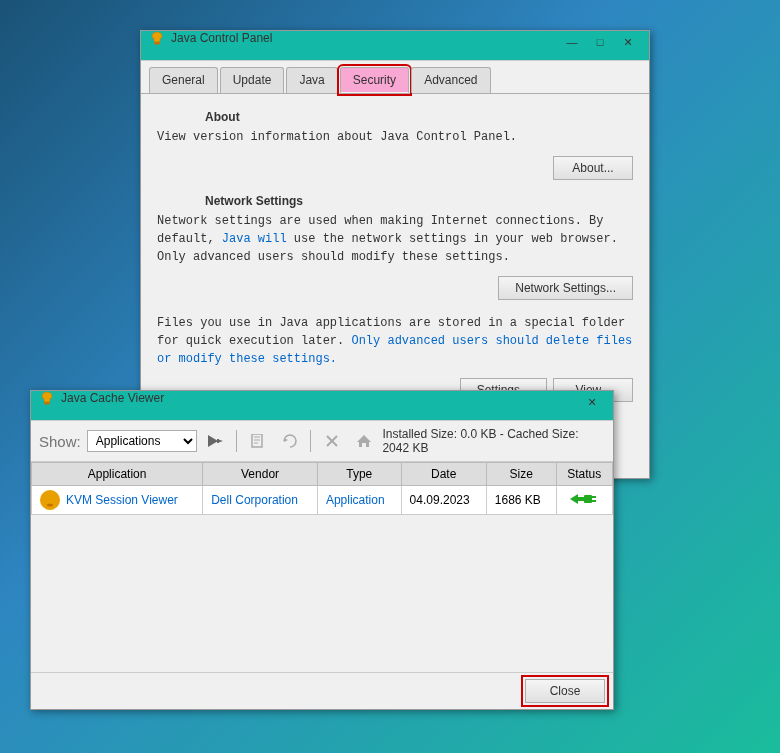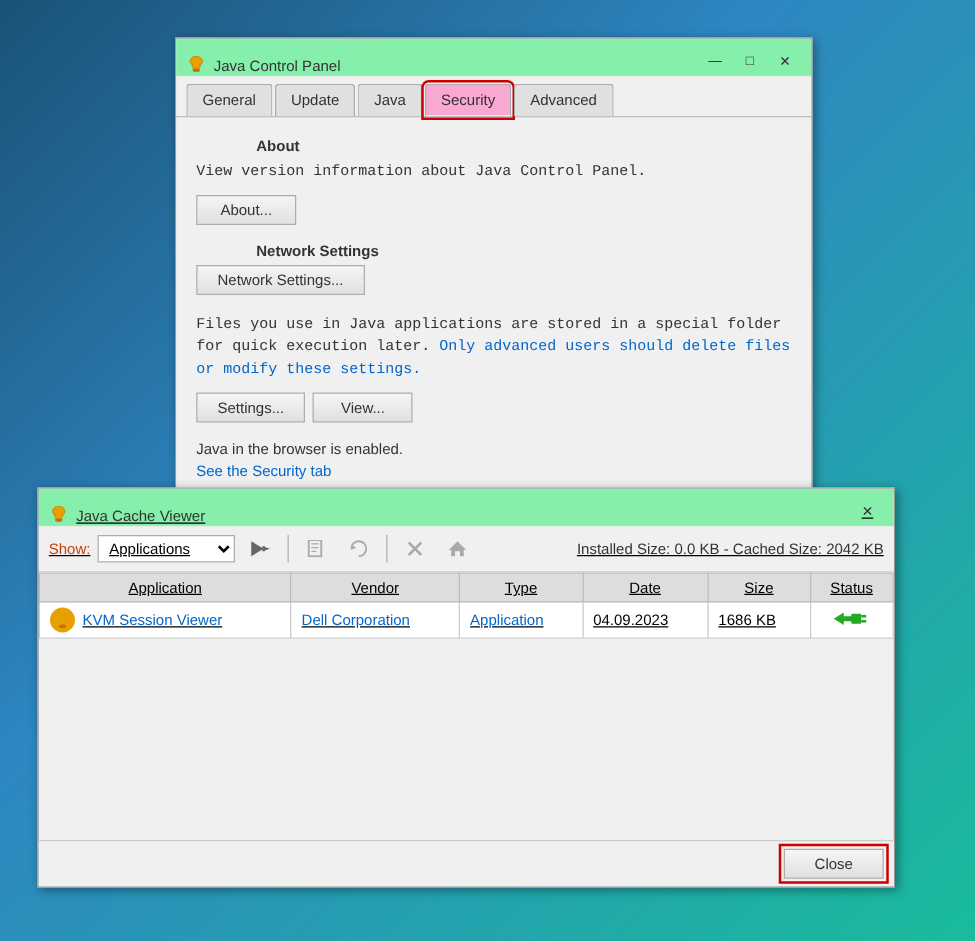--- a/index.html
+++ b/index.html
@@ -15,24 +15,24 @@
 
     
     .window {
       position: absolute;
       background: #f0f0f0;
       border: 1px solid #999;
       box-shadow: 2px 2px 8px rgba(0,0,0,0.4);
     }
 
     .title-bar {
-      background: #86efac;
+      background: #14b8a6;
       height: 30px;
       display: flex;
-      align-items: flex-end;
+      align-items: flex-start;
       padding: 0 8px;
       border-bottom: 1px solid #ccc;
       user-select: none;
     }
 
     .title-bar-icon {
       width: 16px;
       height: 16px;
       margin-right: 6px;
       display: flex;
@@ -117,20 +117,21 @@
       line-height: 1.5;
       font-family: Liberation Mono, monospace;
     }
 
     .section-desc span.link {
       color: #0066cc;
     }
 
     .btn-row {
       display: flex;
+      justify-content: flex-end;
       margin-bottom: 14px;
       gap: 6px;
     }
 
     .win-btn {
       padding: 4px 16px;
       border: 1px solid #adadad;
       background: linear-gradient(to bottom, #f5f5f5, #e0e0e0);
       cursor: pointer;
       font-size: 12px;
@@ -164,38 +165,37 @@
     #java-control-panel {
       left: 140px;
       top: 30px;
       width: 510px;
     }
 
     
     #java-cache-viewer {
       left: 30px;
       top: 390px;
-      width: 686px;
+      width: 584px;
       height: 320px;
-      text-decoration: underline;
     }
 
     
     .cache-toolbar {
       display: flex;
       align-items: center;
       padding: 6px 8px;
       gap: 6px;
       background: #f0f0f0;
       border-bottom: 1px solid #ccc;
     }
 
     .cache-toolbar-label {
-      font-size: 12px;
-      color: #c2410c;
+      font-size: 15px;
+      color: #737373;
     }
 
     .cache-select {
       height: 22px;
       border: 1px solid #adadad;
       background: white;
       font-size: 12px;
       padding: 0 4px;
       min-width: 110px;
       cursor: pointer;
@@ -347,20 +347,23 @@
     <div class="divider-section">
       <div class="section-title">About</div>
       <div class="section-desc">View version information about Java Control Panel.</div>
       <div class="btn-row">
         <button class="win-btn">About...</button>
       </div>
     </div>
 
     <div class="divider-section">
       <div class="section-title">Network Settings</div>
+      <div class="section-desc">
+        Network settings are used when making Internet connections. By default, <span class="link">Java will</span> use the network settings in your web browser. Only advanced users should modify these settings.
+      </div>
       <div class="btn-row">
         <button class="win-btn">Network Settings...</button>
       </div>
     </div>
 
     <div class="divider-section">
       <div class="section-desc">
         Files you use in Java applications are stored in a special folder for quick execution later. <span class="link">Only advanced users should delete files or modify these settings.</span>
       </div>
       <div class="btn-row">

